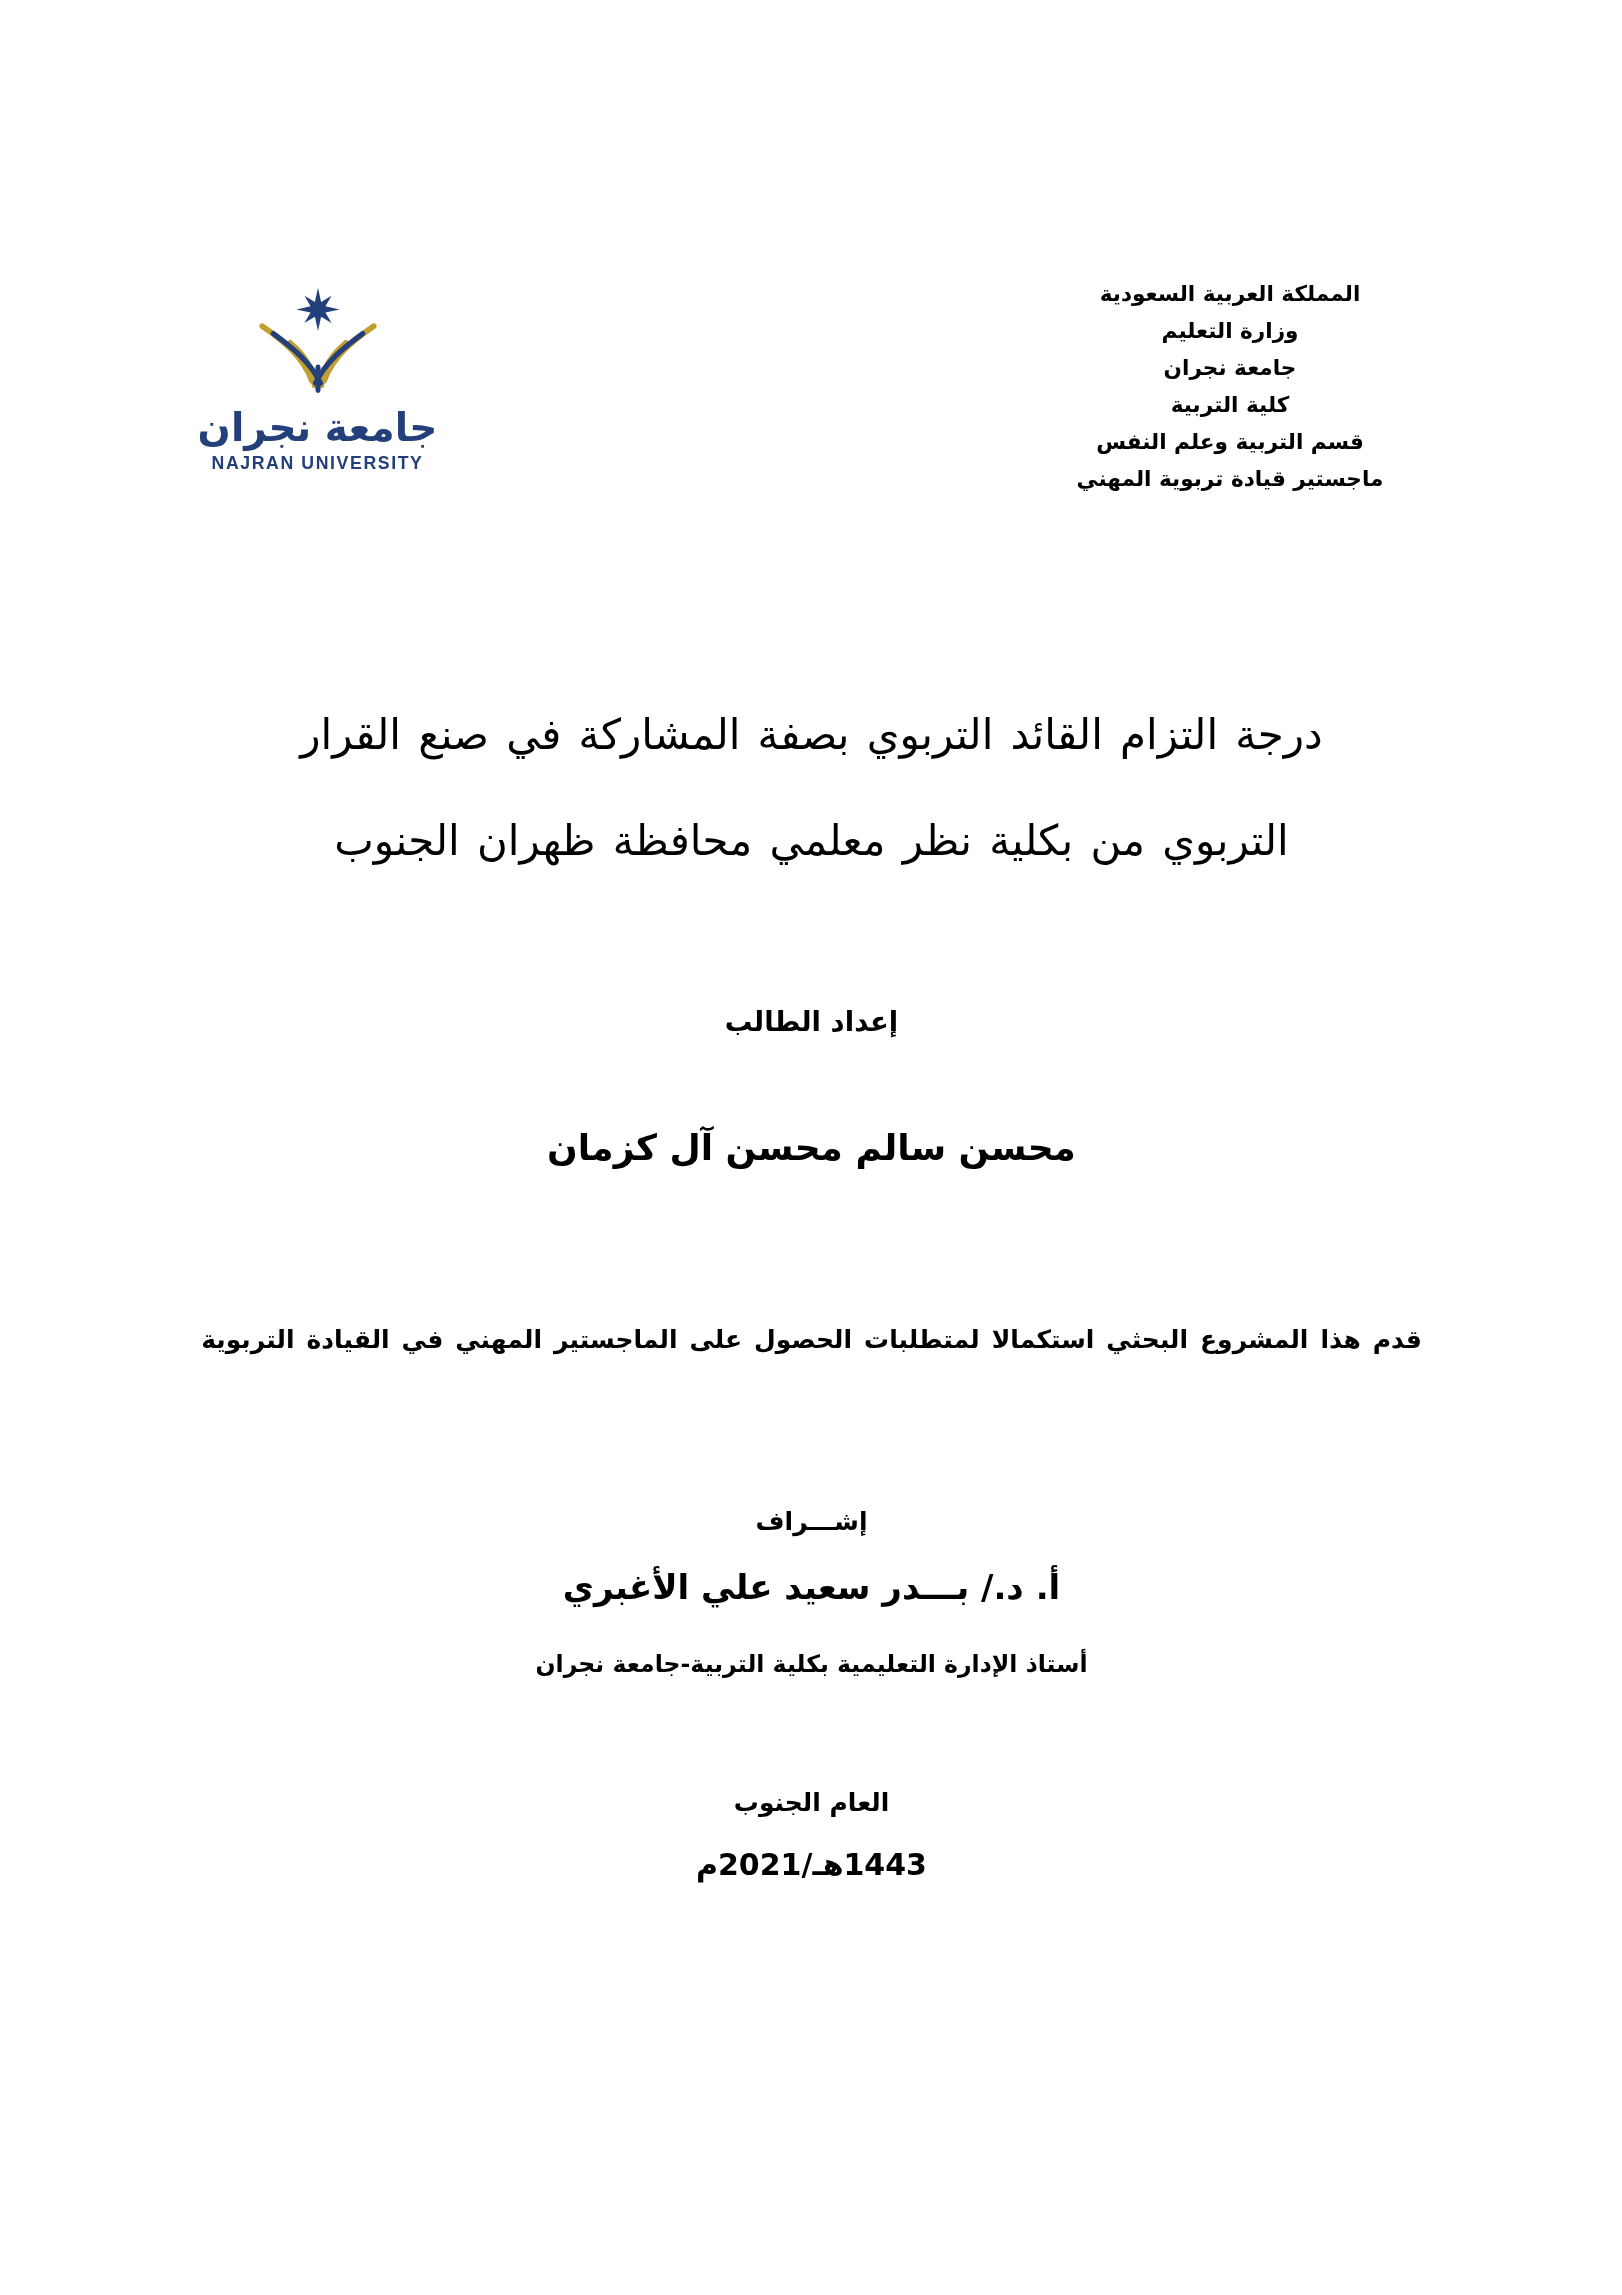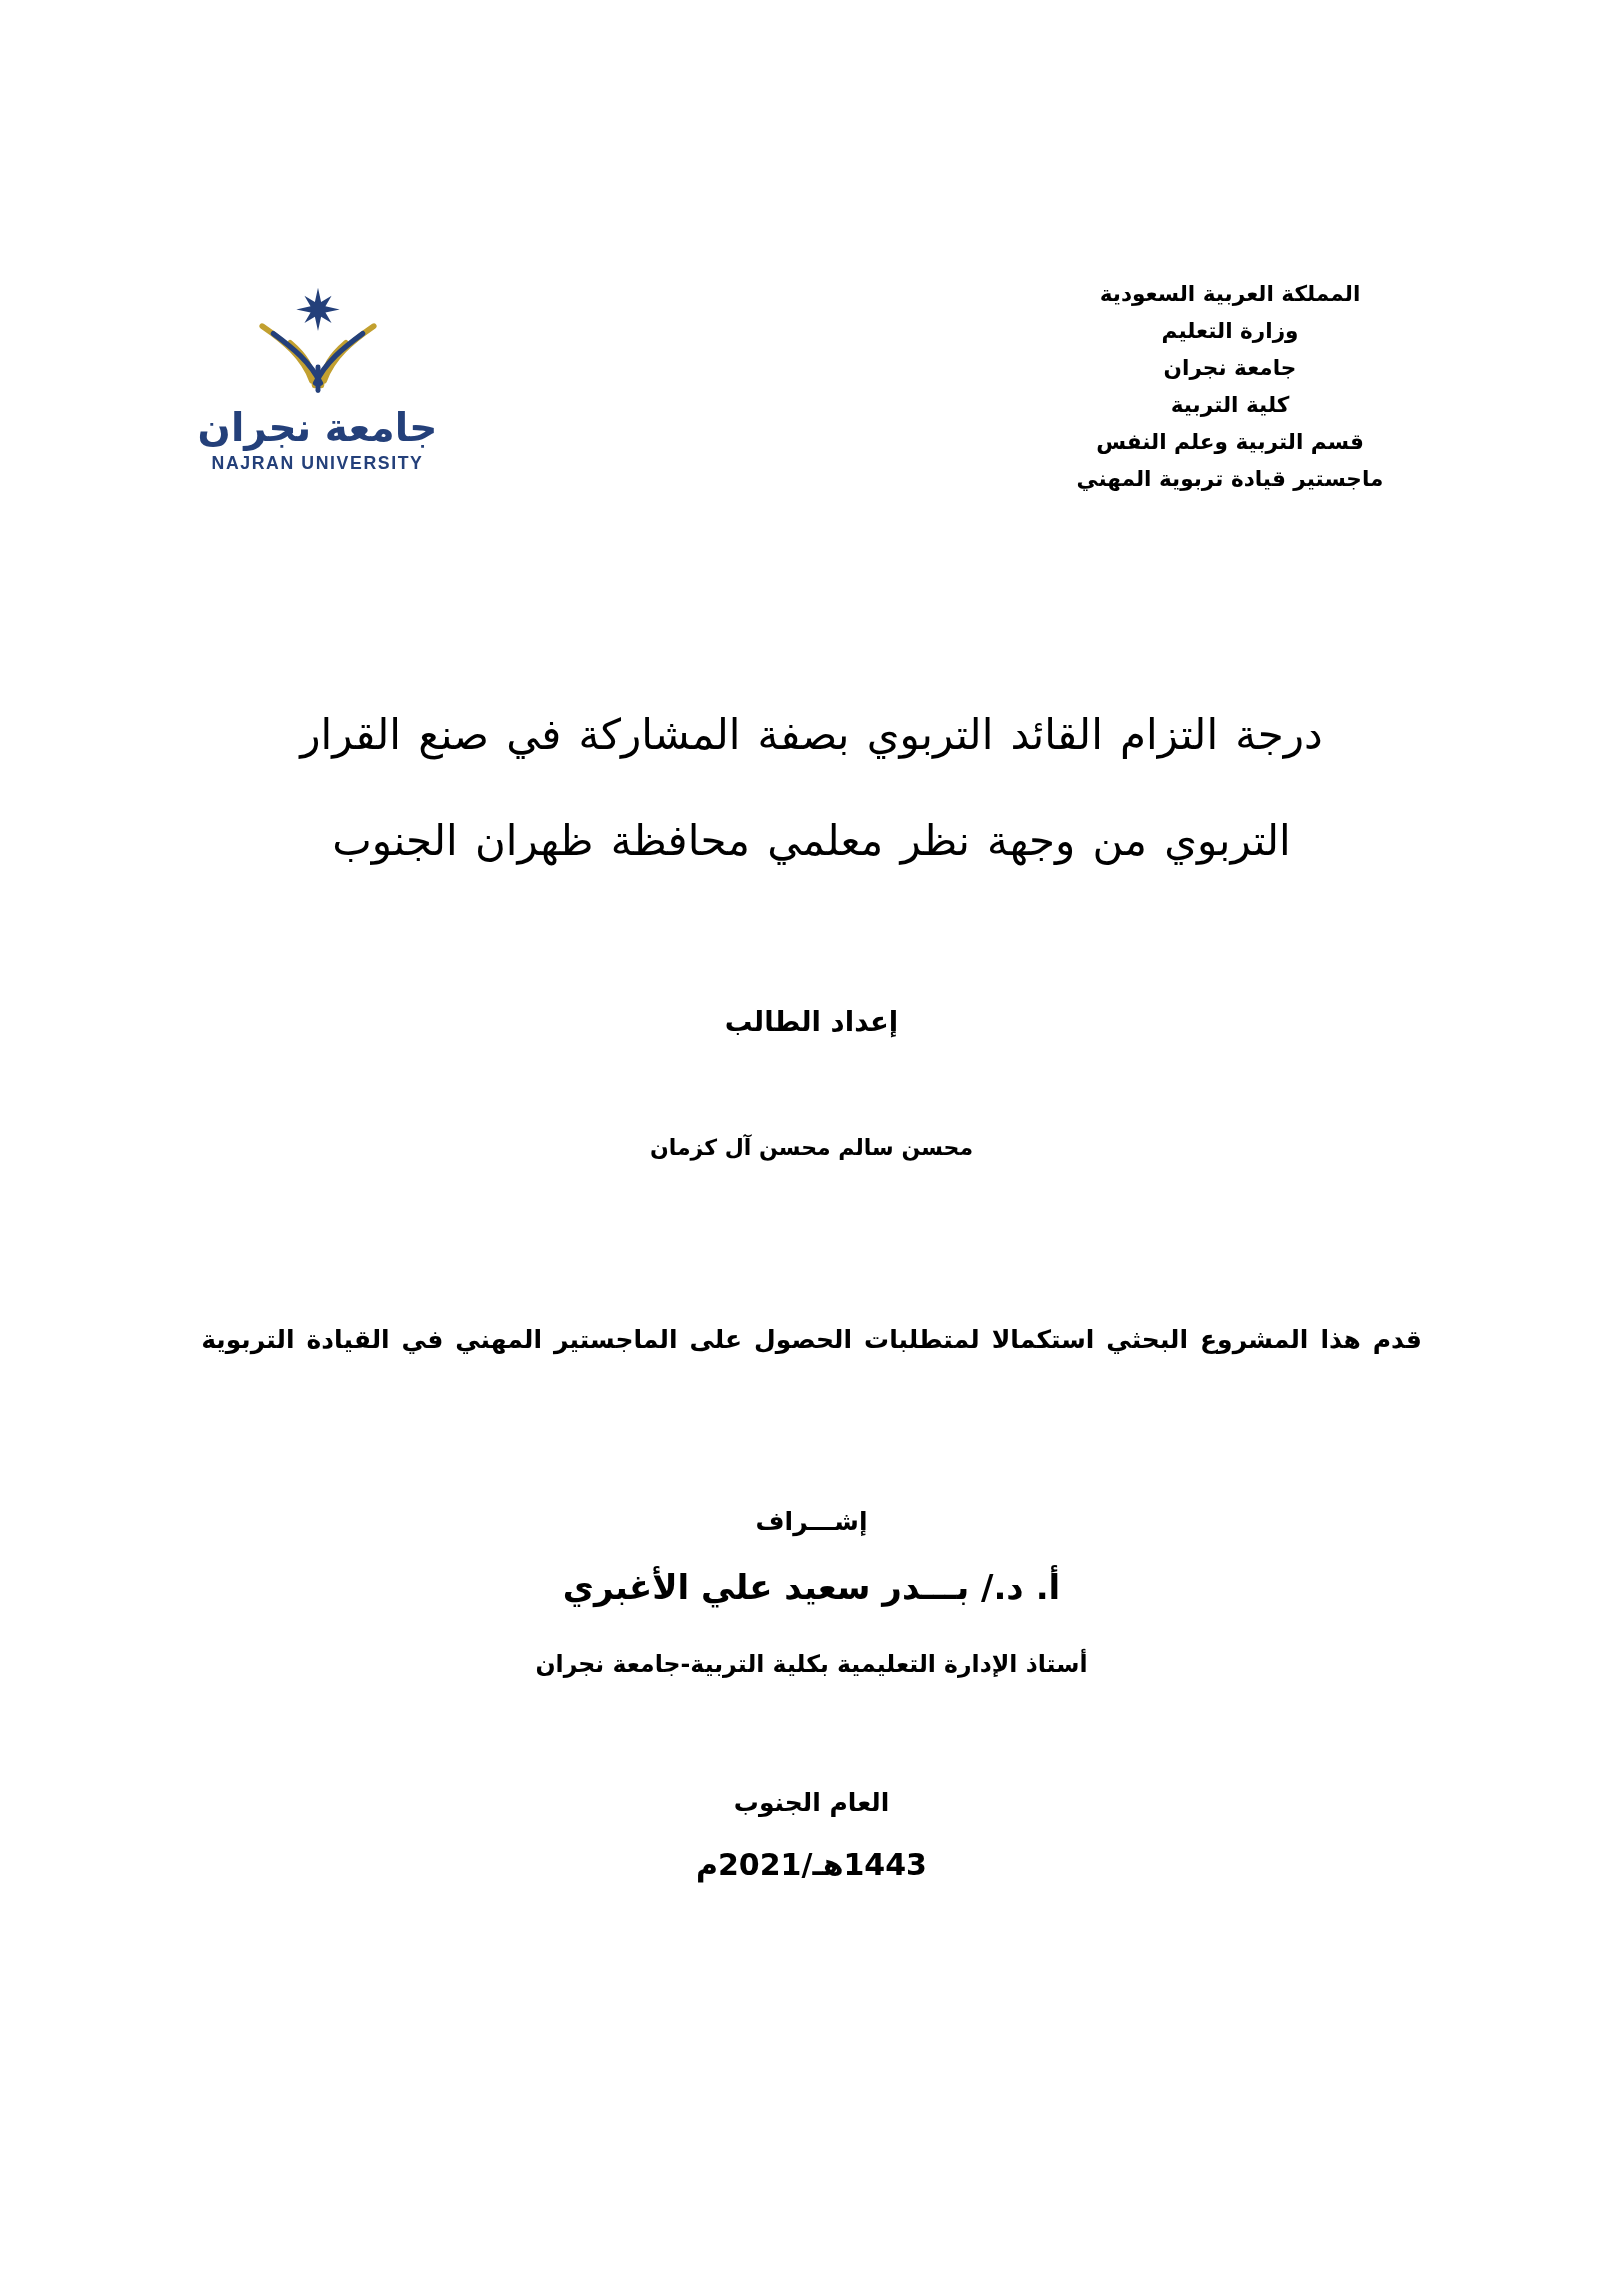--- a/index.html
+++ b/index.html
@@ -49,21 +49,21 @@
 
   
   .thesis-title{
     top:682px;
     font-size:42px;font-weight:normal;
     line-height:106px;
     word-spacing:3.9px;
   }
 
   .prepared-label{top:1000px;font-size:27.5px;line-height:43px;}
-  .student-name{top:1124px;font-size:22px;line-height:47px;}
+  .student-name{top:1124px;font-size:36px;line-height:47px;}
   .statement{top:1319px;font-size:25px;line-height:42px;word-spacing:3.3px;}
   .supervision-label{top:1501px;font-size:25px;line-height:42px;}
   .supervisor-name{top:1560px;font-size:34px;line-height:54px;}
   .supervisor-title{top:1644px;font-size:23.6px;line-height:41px;}
   .year-label{top:1782px;font-size:25px;line-height:42px;}
   .year-value{top:1841px;font-size:30px;line-height:47px;}
 </style>
 </head>
 <body>
 
@@ -90,21 +90,21 @@
       <path d="M172,74 C142,96 112,120 96,154" stroke="var(--blue)" stroke-width="8.5"></path>
       <path d="M100,128 C100,140 100,152 100,166" stroke="var(--blue)" stroke-width="8"></path>
     </g>
   </svg>
   <div class="logo-ar rtl">جامعة نجران</div>
   <div class="logo-en">NAJRAN UNIVERSITY</div>
 </div>
 
 <div class="abs ctr thesis-title rtl">
   <div>درجة التزام القائد التربوي بصفة المشاركة في صنع القرار</div>
-  <div>التربوي من وجهة نظر معلمي محافظة ظهران الجنوب</div>
+  <div>التربوي من بكلية نظر معلمي محافظة ظهران الجنوب</div>
 </div>
 
 <div class="abs ctr prepared-label rtl b">إعداد الطالب</div>
 <div class="abs ctr student-name rtl b">محسن سالم محسن آل كزمان</div>
 
 <div class="abs ctr statement rtl b">قدم هذا المشروع البحثي استكمالا لمتطلبات الحصول على الماجستير المهني في القيادة التربوية</div>
 
 <div class="abs ctr supervision-label rtl b">إشـــراف</div>
 <div class="abs ctr supervisor-name rtl b">أ. د./ بـــدر سعيد علي الأغبري</div>
 <div class="abs ctr supervisor-title rtl b">أستاذ الإدارة التعليمية بكلية التربية-جامعة نجران</div>

